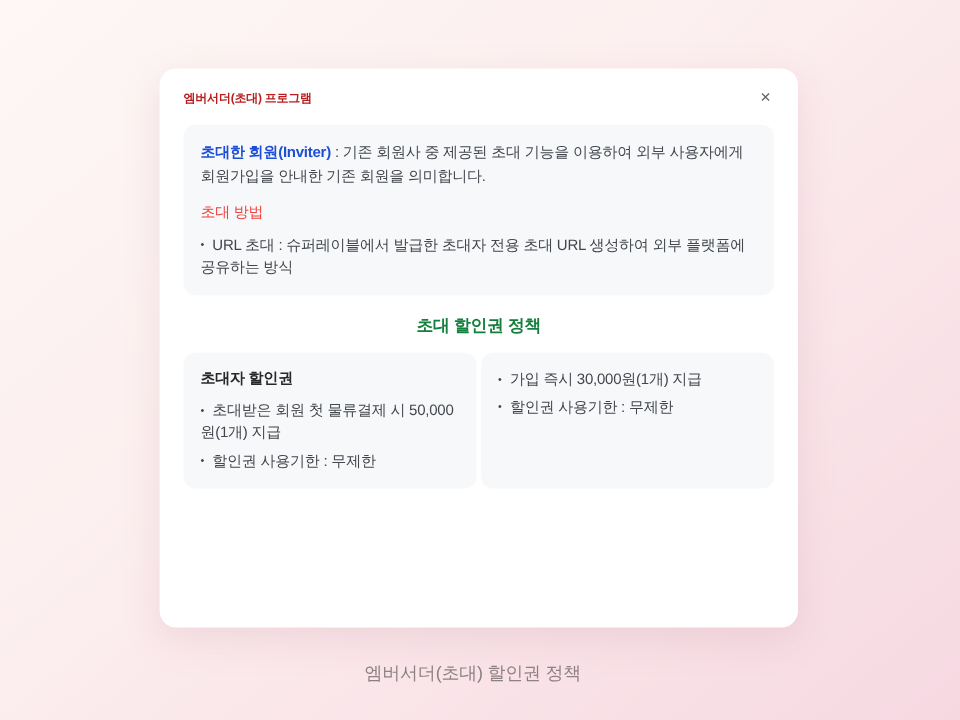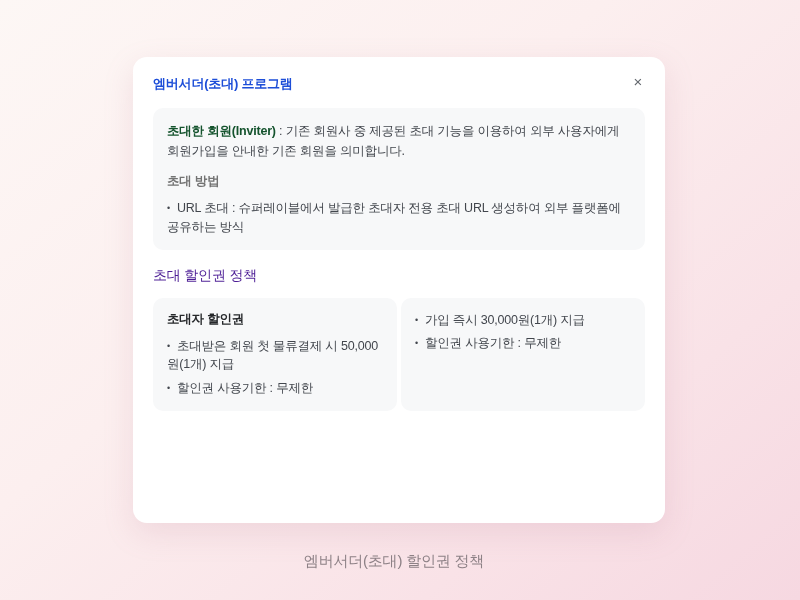--- a/index.html
+++ b/index.html
@@ -10,39 +10,39 @@
     position:relative;
     overflow:hidden;
   }
   .modal {
     position:absolute; left:133px; top:57px; width:532px; height:466px;
     background:#ffffff; border-radius:14px;
     box-shadow:0 10px 30px rgba(190,130,150,0.18);
     padding:18px 20px;
   }
   .modal-header { position:relative; margin-bottom:15px; }
-  .modal-title { font-size:13px; font-weight:bold; color:#1d4ed8; letter-spacing:-0.2px; }
+  .modal-title { font-size:10px; font-weight:bold; color:#b91c1c; letter-spacing:-0.2px; }
   .close-btn {
     position:absolute; top:-4px; right:-4px; width:22px; height:22px;
     border:none; background:transparent; color:#62676d; font-size:15px;
     line-height:22px; text-align:center; cursor:pointer; font-family:inherit;
   }
   .info-box {
     background:#f7f8f9; border-radius:10px; padding:13px 14px;
     font-size:12.5px; color:#42464d; line-height:1.6; margin-bottom:14px;
     letter-spacing:-0.2px;
   }
   .def-par { margin-bottom:10px; }
-  .def-par strong { color:#14532d; }
-  .sub-heading { font-weight:bold; color:#737373; margin-bottom:8px; font-size:12.5px; }
+  .def-par strong { color:#1d4ed8; }
+  .sub-heading { font-weight:normal; color:#ef4444; margin-bottom:8px; font-size:12.5px; }
   ul { list-style:none; }
   li.bullet { line-height:1.5; margin-bottom:5px; }
   li.bullet:last-child { margin-bottom:0; }
   li.bullet::before { content:"•"; font-size:9px; margin-right:7px; position:relative; top:-1px; color:#42464d; }
-  .section-heading { font-size:14px; font-weight:normal; color:#4c1d95; margin:17px 0 13px; letter-spacing:-0.2px; }
+  .section-heading { font-size:14px; font-weight:bold; color:#15803d; margin:17px 0 13px; letter-spacing:-0.2px;text-align:center; }
   .cards-row { display:flex; gap:4px; }
   .coupon-card {
     flex:1; background:#f7f8f9; border-radius:10px; padding:13px 14px;
     font-size:12.5px; color:#42464d; min-height:96px; letter-spacing:-0.2px;
   }
   .coupon-title { font-weight:bold; color:#26282b; margin-bottom:9px; font-size:12.5px; }
   .caption {
     position:absolute; left:0; top:552px; width:788px; text-align:center;
     font-size:15px; color:#8d8186; letter-spacing:-0.2px;
   }

